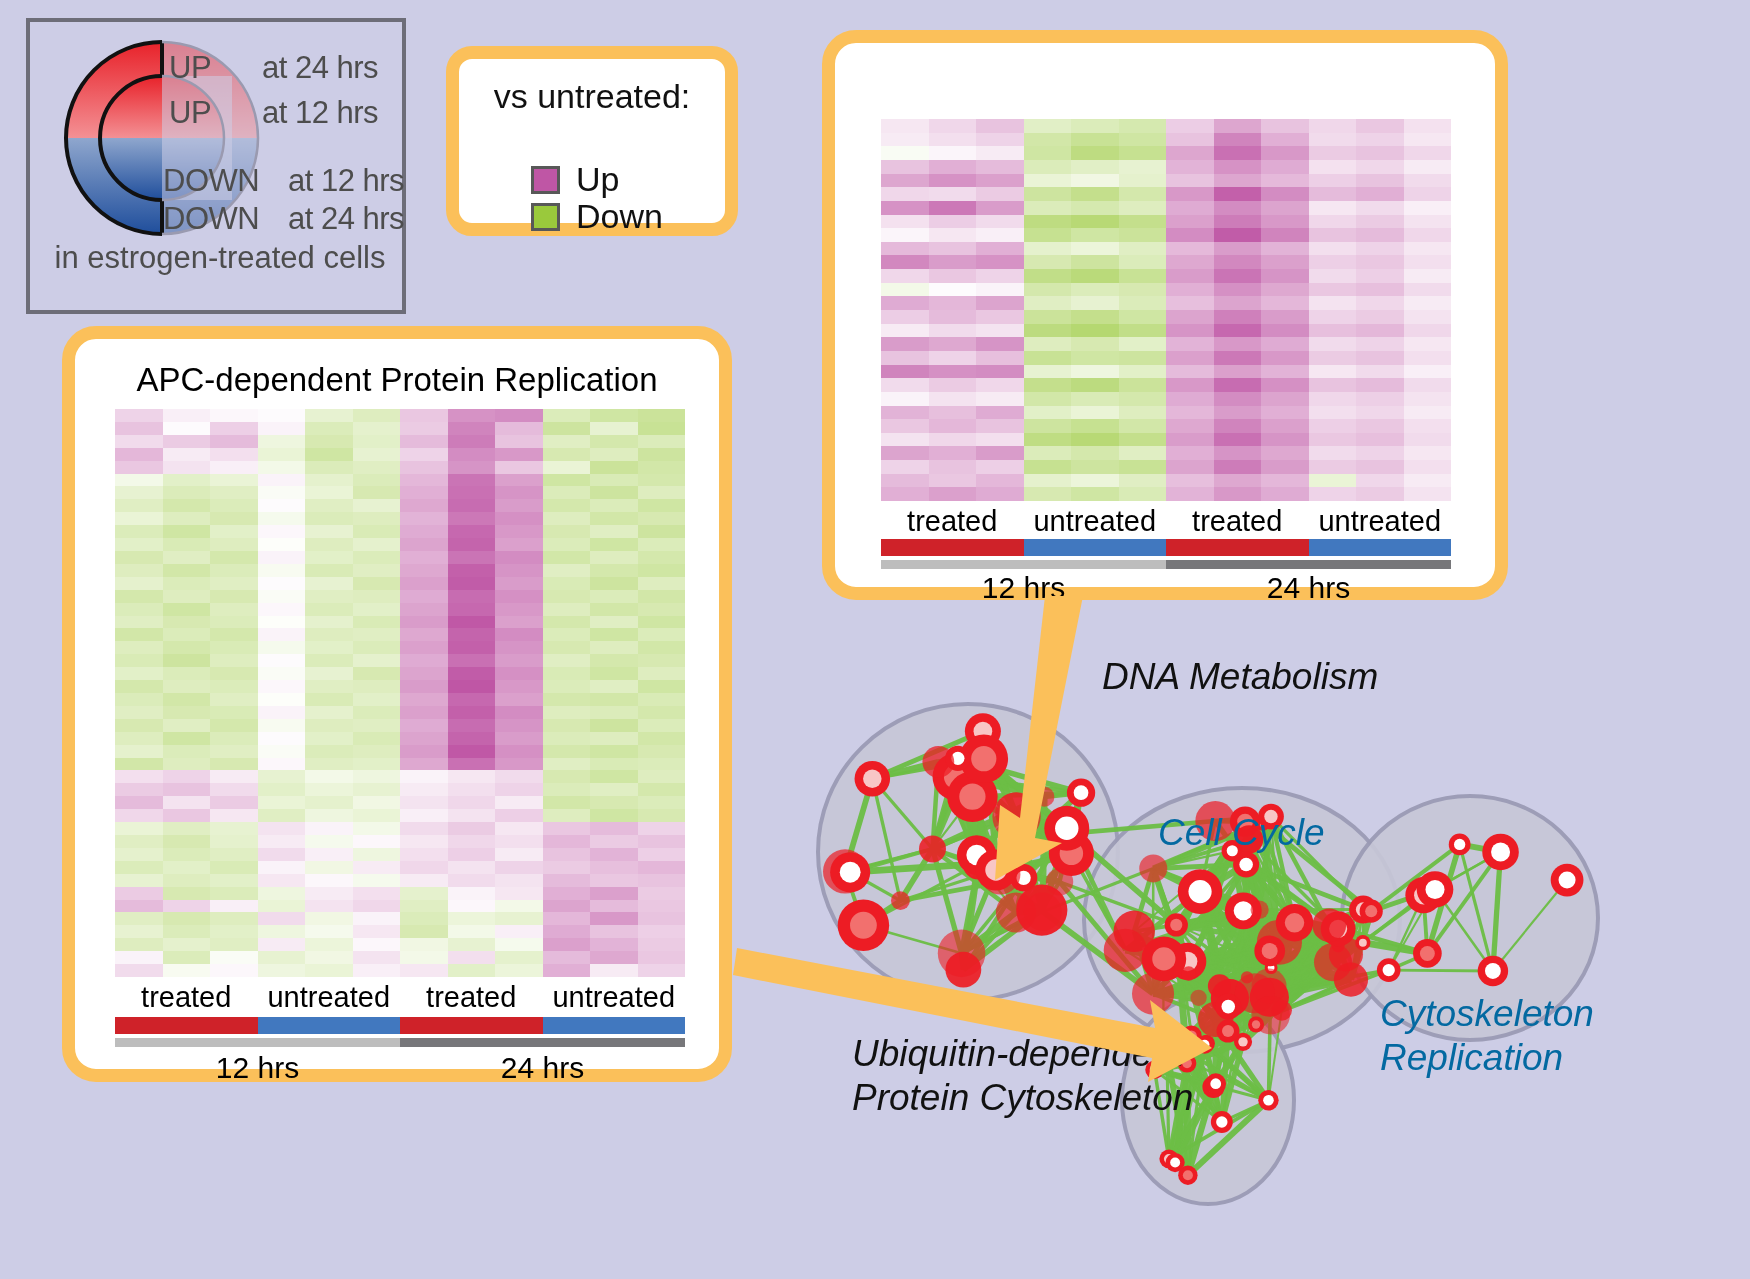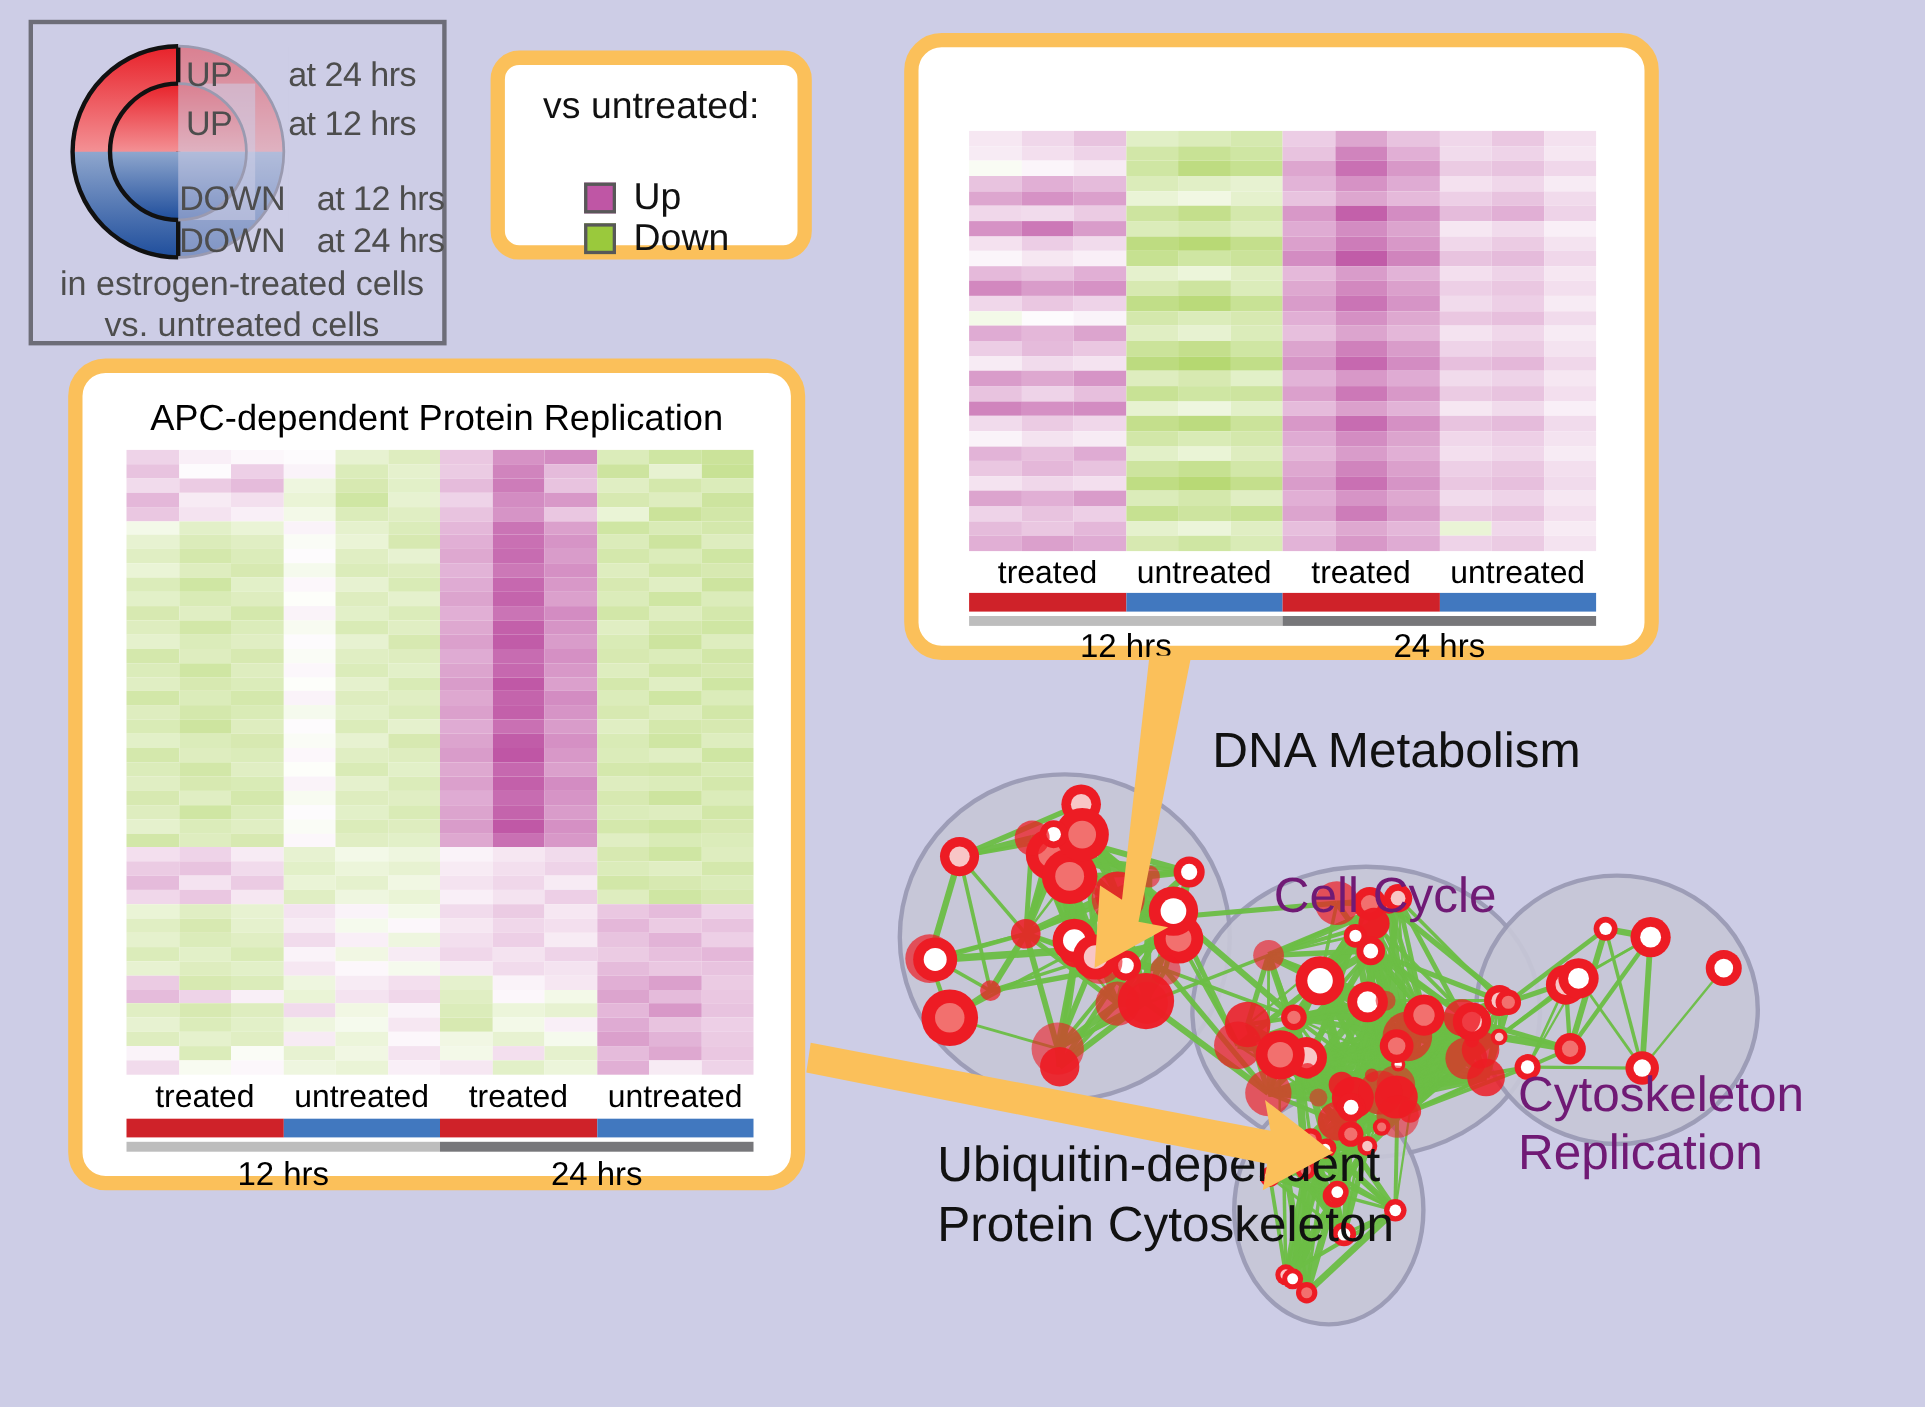--- a/index.html
+++ b/index.html
@@ -61,23 +61,23 @@
   .bar-row{ position:absolute; display:flex; width:100%; }
   .bar-row div{ flex:1; height:17px; }
   .tbar-row{ position:absolute; display:flex; width:100%; }
   .tbar-row div{ flex:1; height:9px; }
   .time-labels{ position:absolute; display:flex; width:100%; }
   .time-labels span{ flex:1; text-align:center; font-size:30px; color:#000; }
 
   
   .net{ position:absolute; left:790px; top:620px; width:960px; height:659px; }
   .net svg{ position:absolute; left:0; top:0; }
-  .cluster-lab{ position:absolute; font-size:45px; white-space:nowrap; }
+  .cluster-lab{ position:absolute; font-size:37px; white-space:nowrap;font-style:italic; }
   .cluster-lab.dark{ color:#111; }
-  .cluster-lab.grey{ color:#701a75; }
+  .cluster-lab.grey{ color:#0369a1;margin-top:24px; }
 
   
   .arrow-layer{ position:absolute; inset:0; pointer-events:none; }
 </style>
 </head>
 <body>
 
 <div id="root">
 
   <div class="wheel-box">
@@ -127,21 +127,20 @@
       <span class="wlabel" style="left:139px; top:73px;">UP</span>
       <span class="wlabel" style="left:232px; top:73px;">at 12 hrs</span>
       <span class="wlabel" style="left:133px; top:141px;">DOWN</span>
       <span class="wlabel" style="left:258px; top:141px;">at 12 hrs</span>
       <span class="wlabel" style="left:133px; top:179px;">DOWN</span>
       <span class="wlabel" style="left:258px; top:179px;">at 24 hrs</span>
     </div>
 
     <div class="wcaption">
       <div>in estrogen-treated cells</div>
-      <div>vs. untreated cells</div>
     </div>
   </div>
 
   <div class="panel legend-panel">
     <div class="legend-head">
       <div>vs untreated:</div>
     </div>
     <div class="legend-rows">
       <div class="legend-row">
         <span class="swatch" id="sw-up" style="background: rgb(191, 86, 165);"></span>

